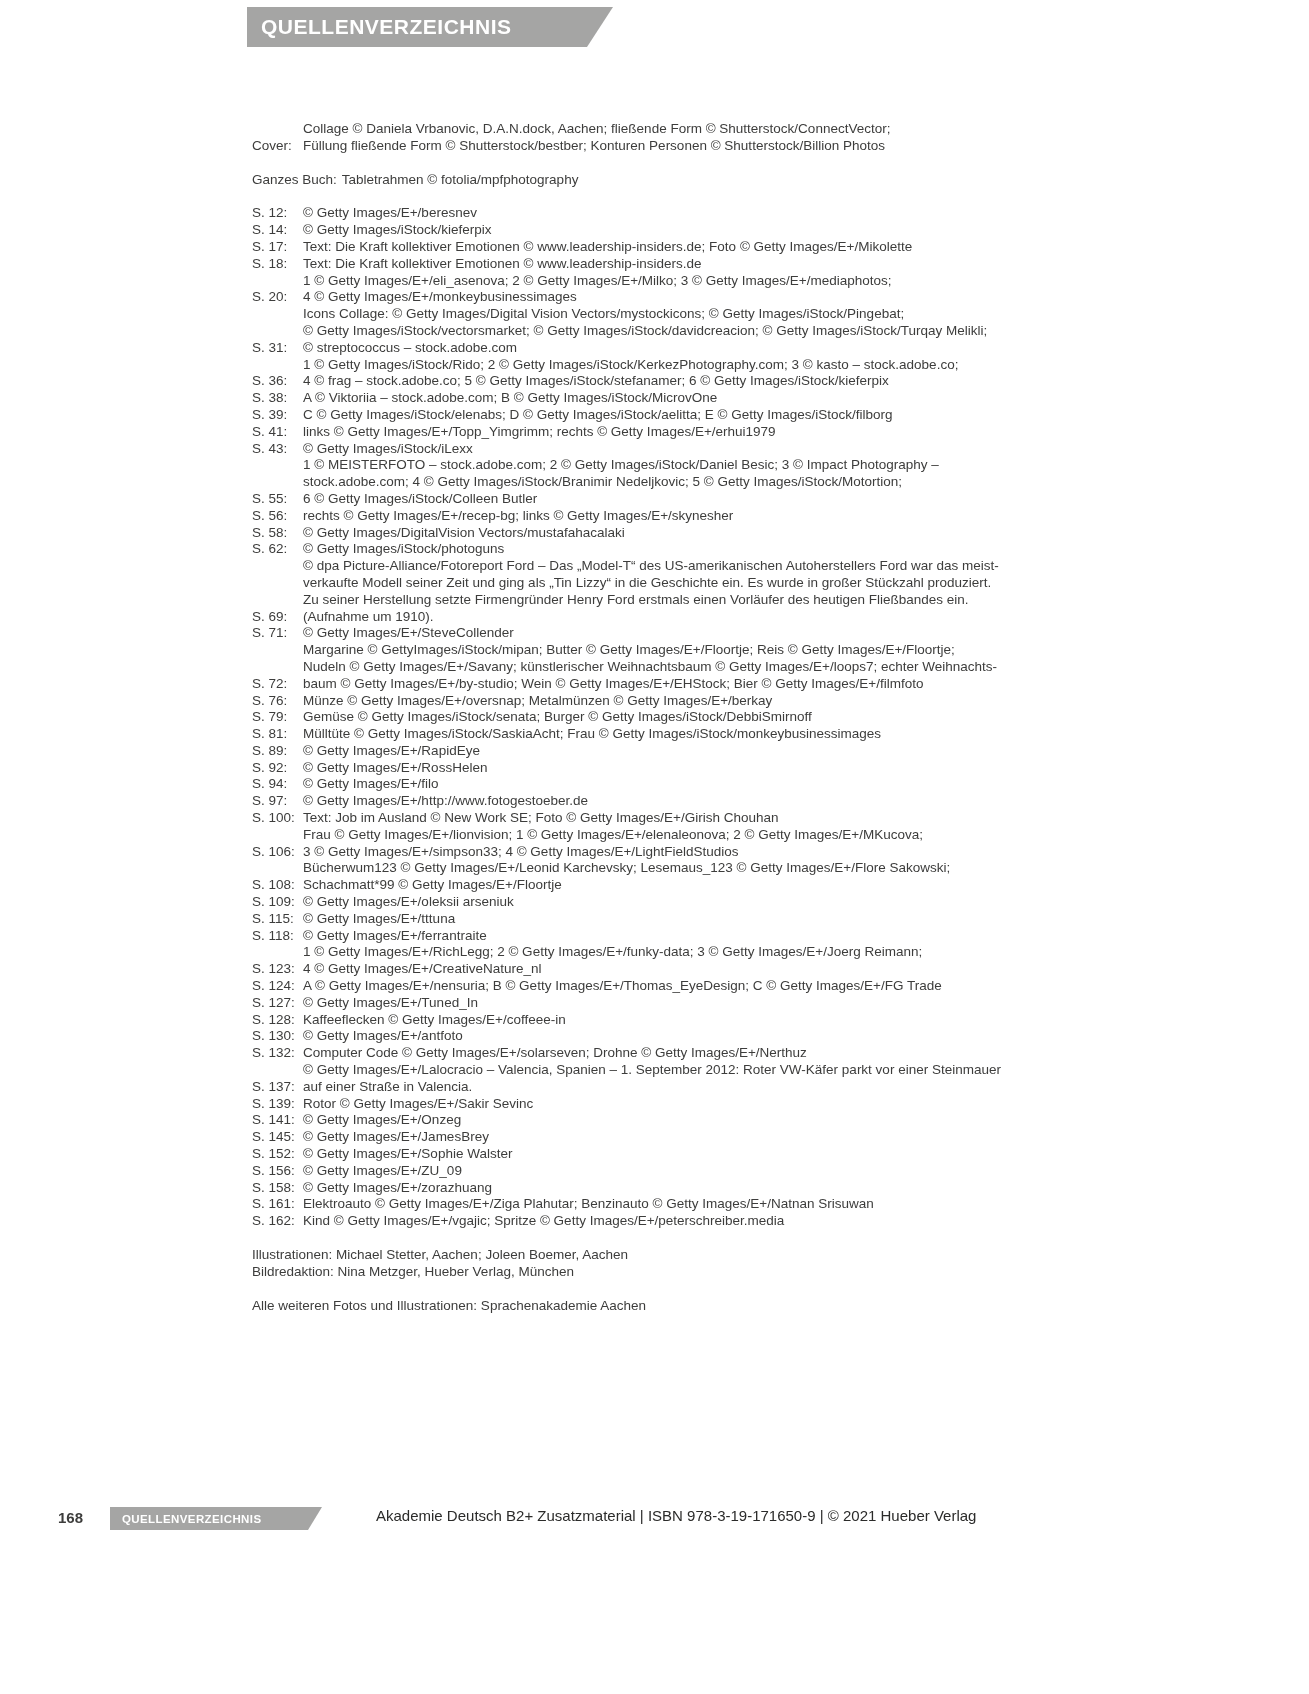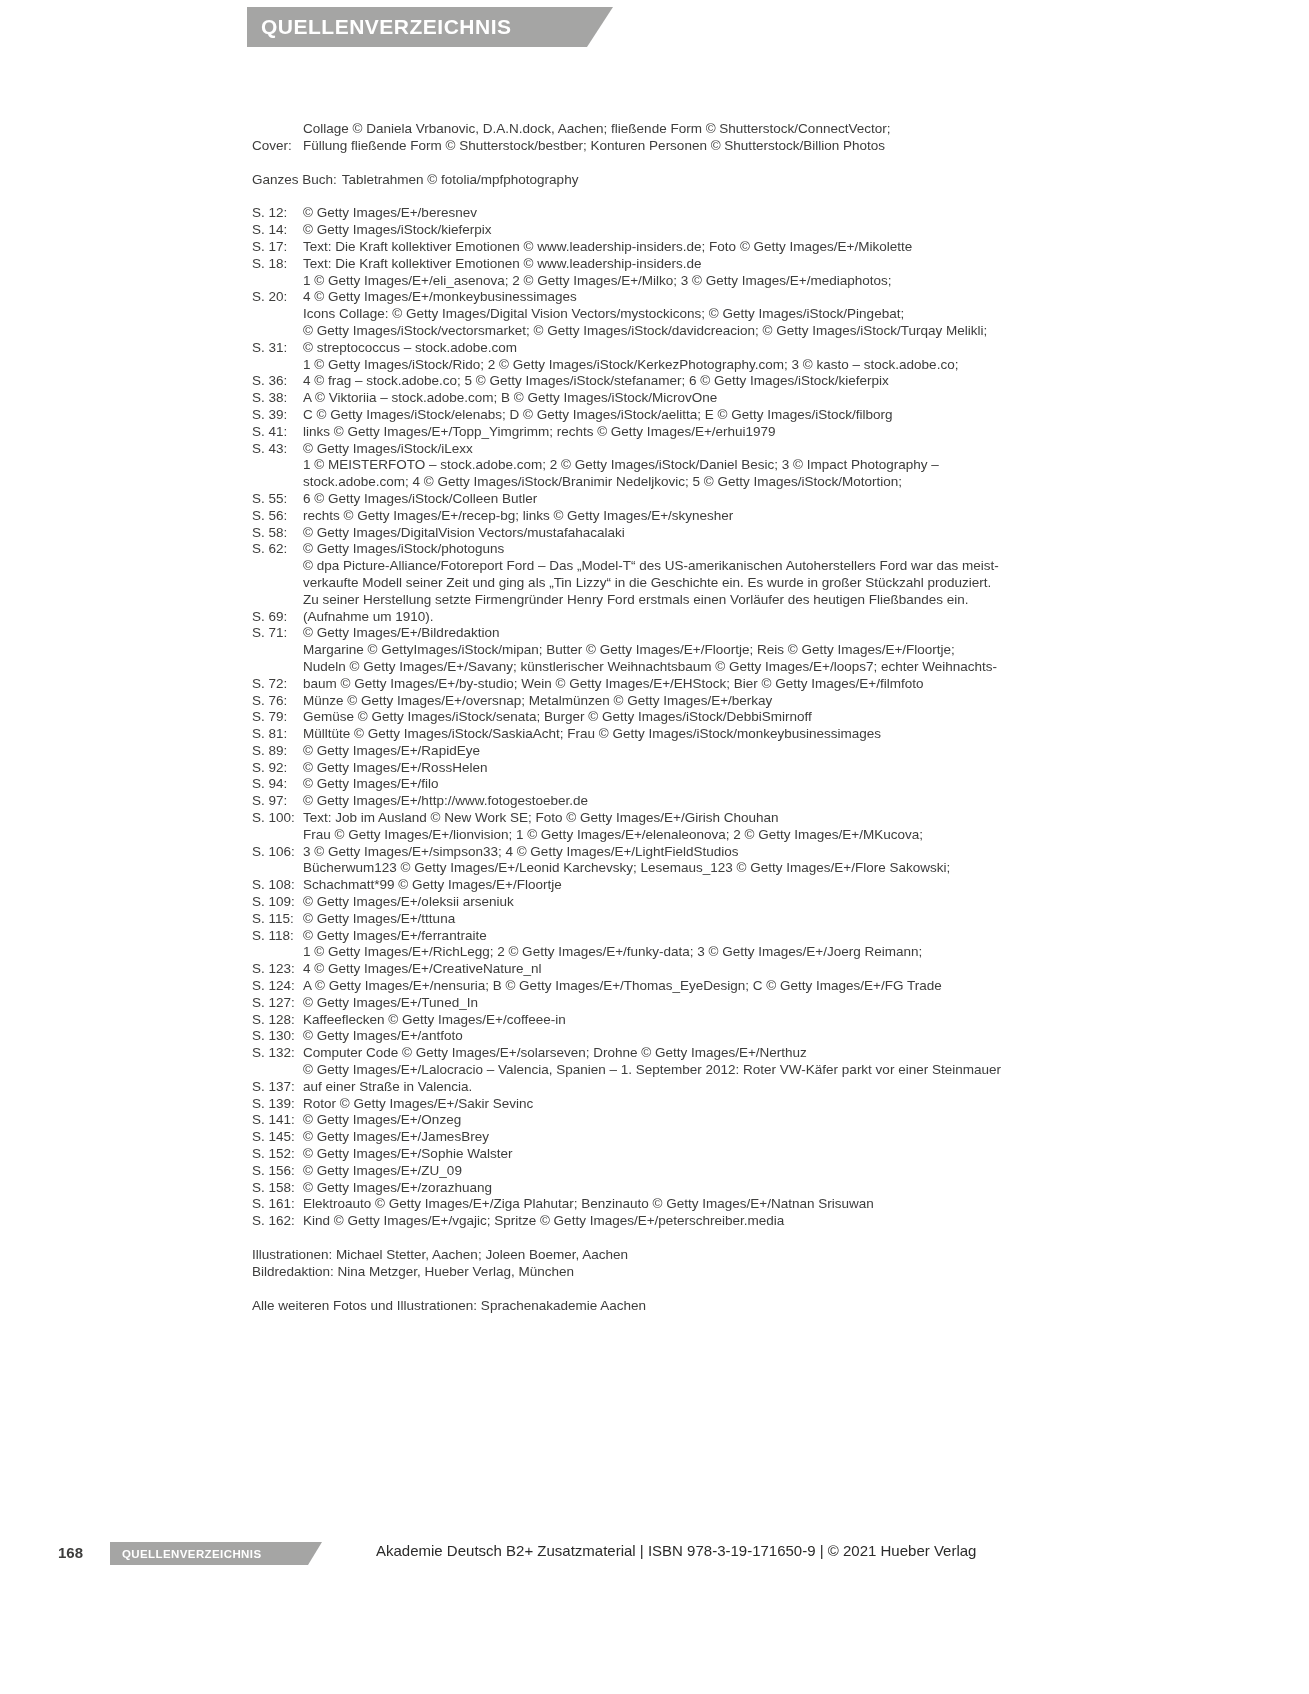--- a/index.html
+++ b/index.html
@@ -40,21 +40,21 @@
   .row .label{flex:0 0 51px;}
   .row .text{flex:0 0 790px;white-space:pre-wrap;}
   .cover-row{margin-bottom:17px;}
   .inline-row{margin:0 0 17px 0;}
   .inline-row .inline-label{margin-right:5px;}
   .entries{margin:10px 0 17px 0;}
   .para{margin:0;}
   .gap-top{margin-top:17px;}
 
   
-  .footer{position:absolute;left:0;top:1540px;width:1080px;height:26px;}
+  .footer{position:absolute;left:0;top:1505px;width:1080px;height:26px;}
   .page-number{
     position:absolute;left:58px;top:4px;
     font-size:15px;font-weight:bold;color:#3d3d3c;
   }
   .footer-badge{
     position:absolute;left:110px;top:2px;
     width:212px;height:23px;
     background:var(--banner-gray);
     clip-path:polygon(0 0,100% 0,calc(100% - 14px) 100%,0 100%);
     color:#ffffff;font-size:11.5px;font-weight:bold;letter-spacing:0.4px;
@@ -173,21 +173,21 @@
         <div class="row">
           <span class="label">S. 69:</span>
           <span class="text">© dpa Picture-Alliance/Fotoreport Ford – Das „Model-T“ des US-amerikanischen Autoherstellers Ford war das meist-
 verkaufte Modell seiner Zeit und ging als „Tin Lizzy“ in die Geschichte ein. Es wurde in großer Stückzahl produziert.
 Zu seiner Herstellung setzte Firmengründer Henry Ford erstmals einen Vorläufer des heutigen Fließbandes ein.
 (Aufnahme um 1910).</span>
         </div>
 
         <div class="row">
           <span class="label">S. 71:</span>
-          <span class="text">© Getty Images/E+/Bildredaktion</span>
+          <span class="text">© Getty Images/E+/SteveCollender</span>
         </div>
 
         <div class="row">
           <span class="label">S. 72:</span>
           <span class="text">Margarine © GettyImages/iStock/mipan; Butter © Getty Images/E+/Floortje; Reis © Getty Images/E+/Floortje;
 Nudeln © Getty Images/E+/Savany; künstlerischer Weihnachtsbaum © Getty Images/E+/loops7; echter Weihnachts-
 baum © Getty Images/E+/by-studio; Wein © Getty Images/E+/EHStock; Bier © Getty Images/E+/filmfoto</span>
         </div>
 
         <div class="row">

